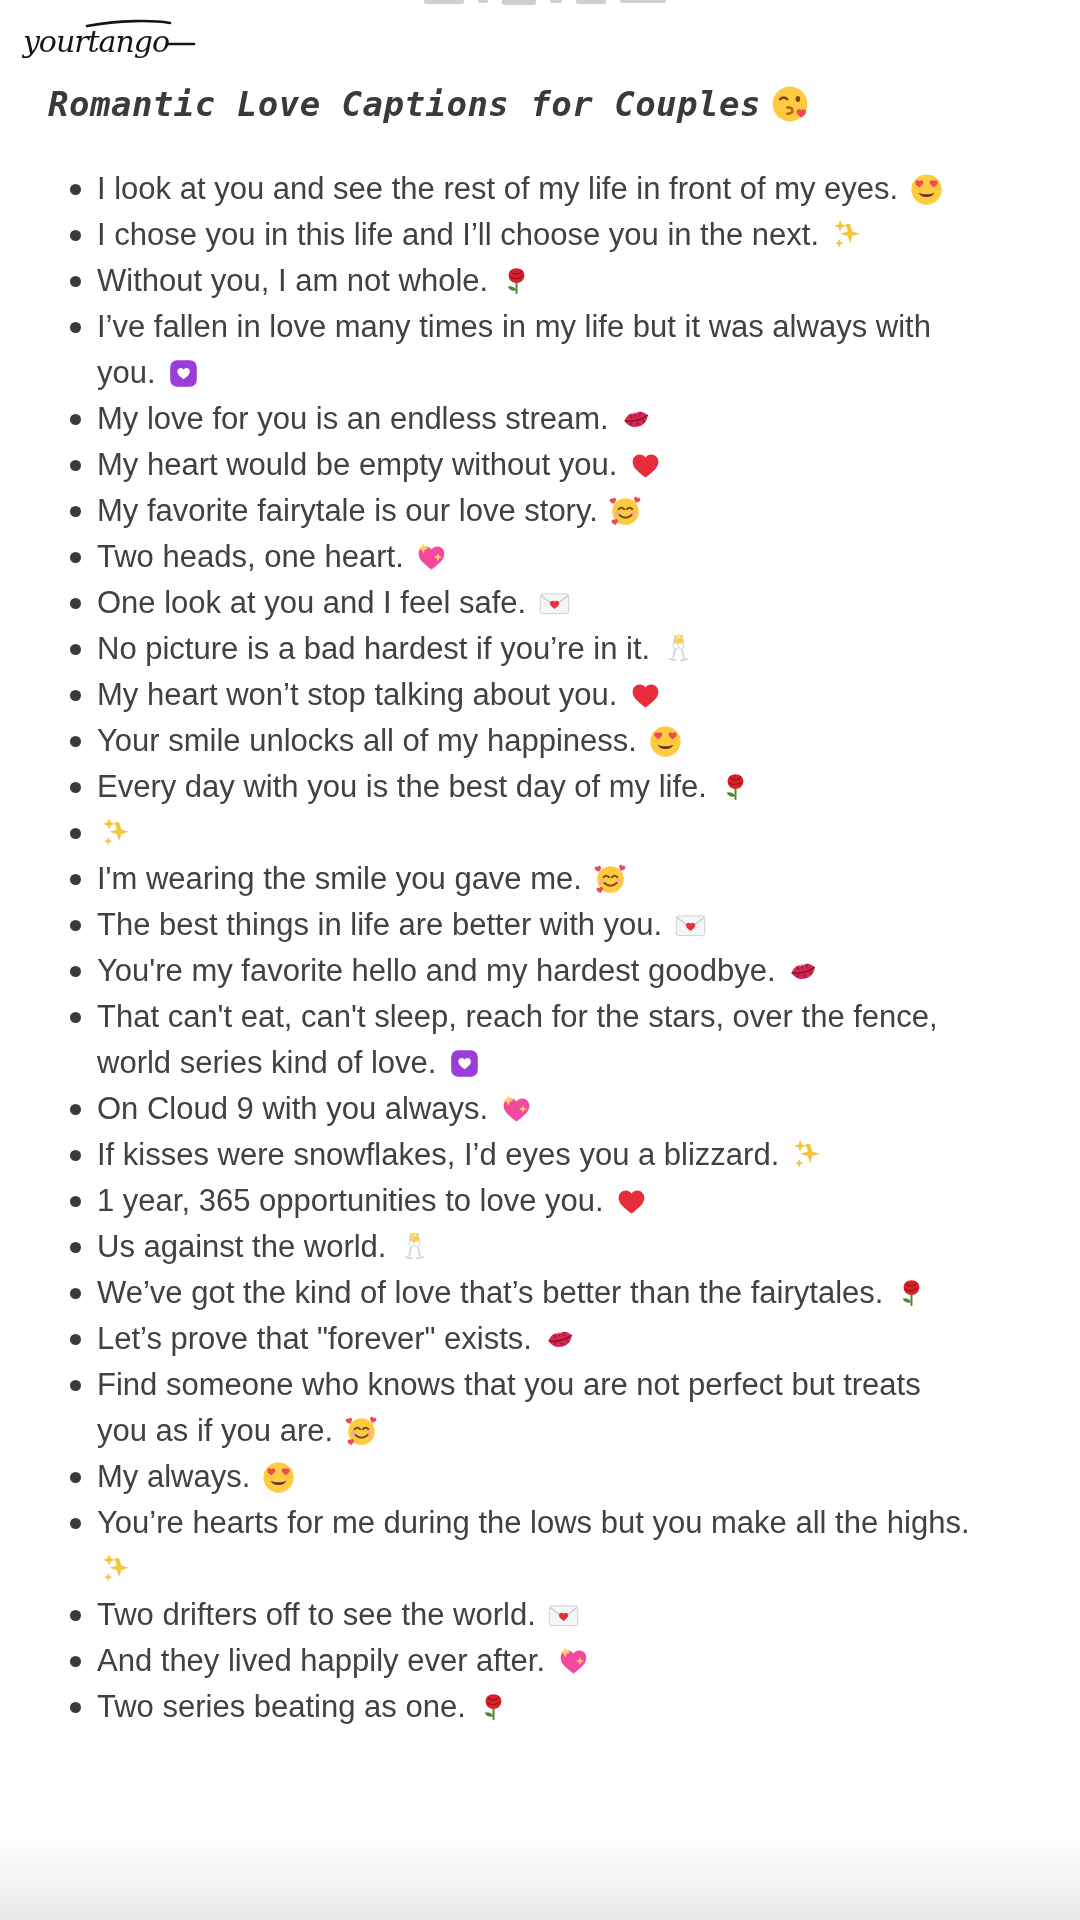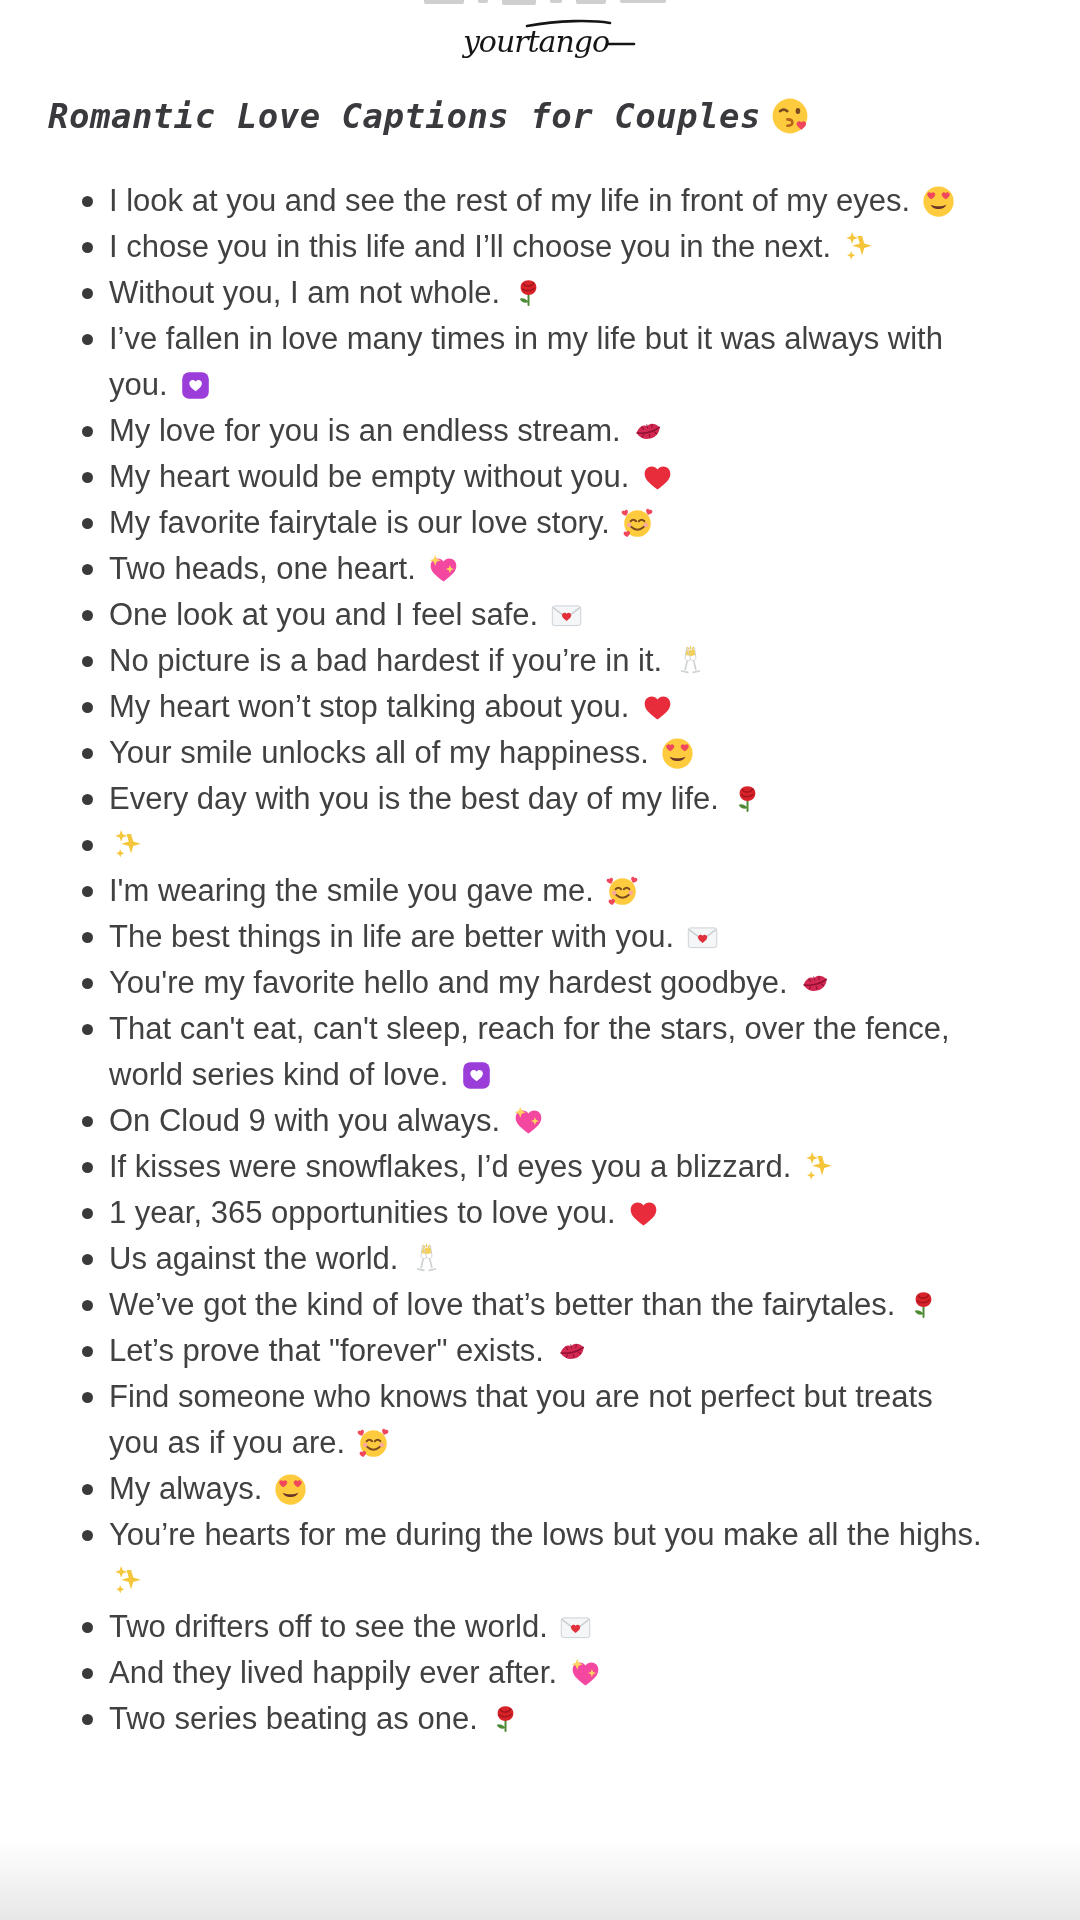--- a/index.html
+++ b/index.html
@@ -12,35 +12,35 @@
   
   .top-fragment{position:absolute;top:0;left:424px;display:flex;gap:14px;align-items:flex-start;}
   .top-fragment i{display:block;background:#cfcfcf;border-radius:0 0 2px 2px;}
   .top-fragment i:nth-child(1){width:40px;height:4px;}
   .top-fragment i:nth-child(2){width:10px;height:3px;}
   .top-fragment i:nth-child(3){width:34px;height:5px;}
   .top-fragment i:nth-child(4){width:12px;height:3px;}
   .top-fragment i:nth-child(5){width:30px;height:4px;}
   .top-fragment i:nth-child(6){width:46px;height:3px;}
 
-  .logo{position:absolute;top:14px;left:0;right:0;text-align:center;}
+  .logo{position:absolute;top:14px;left:0;right:0;}
   .logo svg{display:inline-block;}
 
   .page-title{
-    position:absolute;top:96px;left:48px;margin:0;
+    position:absolute;top:84px;left:48px;margin:0;
     font-family:"DejaVu Sans Mono", monospace;
     font-style:italic;font-weight:600;
     font-size:34px;letter-spacing:0.5px;
     color:#3a3a3e;white-space:nowrap;
   }
   .page-title .emoji-wrap svg{width:38px;height:38px;vertical-align:-7px;margin-left:10px;}
 
   .captions-list{
     position:absolute;top:166px;left:67px;width:903px;
-    margin:12px;padding:0;list-style:none;
+    margin:0;padding:0;list-style:none;
     font-size:31px;line-height:46px;color:#414141;
   }
   .captions-list li{position:relative;padding-left:30px;}
   .captions-list li::before{
     content:"";position:absolute;left:3px;top:18px;
     width:11px;height:11px;border-radius:50%;background:#3a3a3a;
   }
   .emoji-wrap{display:inline-block;}
   .emoji-wrap svg{width:33px;height:33px;vertical-align:-7px;margin-left:3px;}
 

